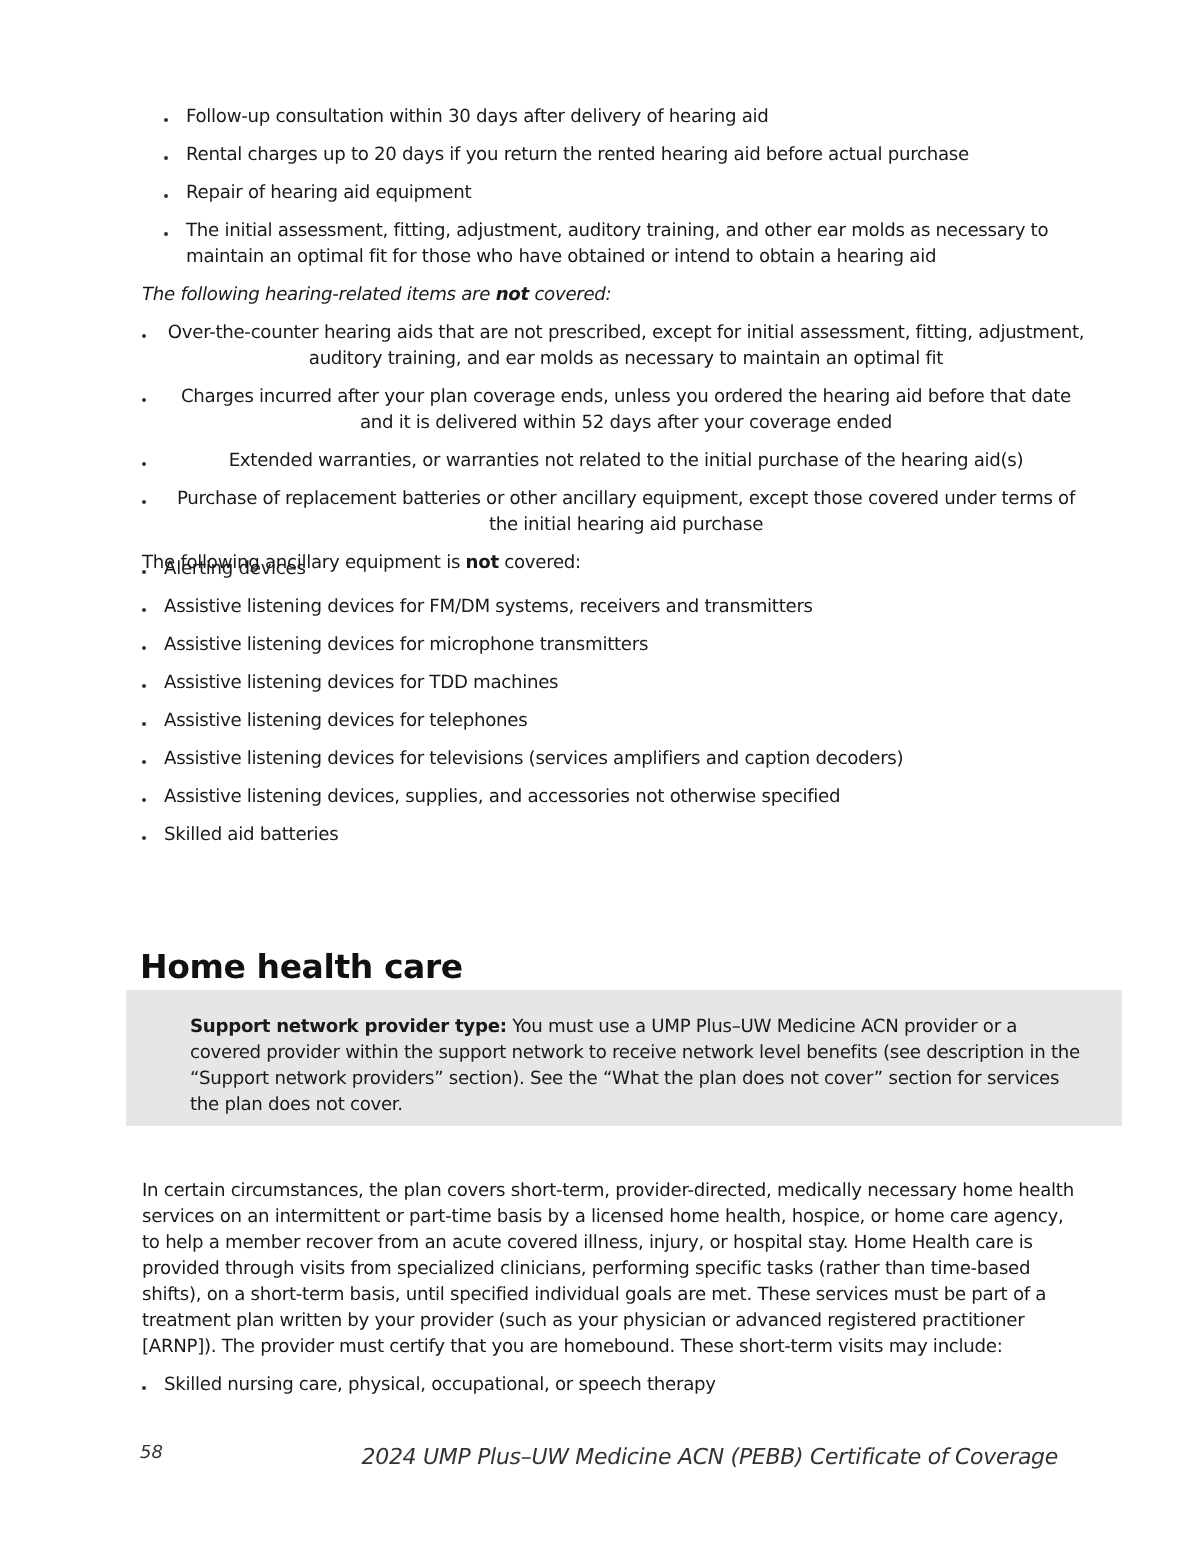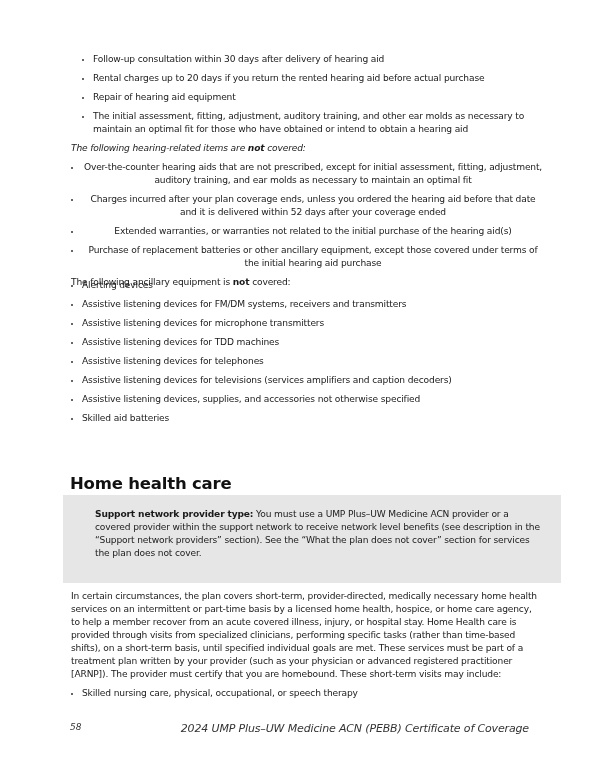--- a/index.html
+++ b/index.html
@@ -63,21 +63,21 @@
       font-size: 16.5px;
       font-weight: bold;
       color: #111;
       letter-spacing: -0.2px;
     }
     .note-box {
       position: absolute;
       left: 63px;
       top: 495px;
       width: 498px;
-      height: 88px;
+      height: 68px;
       background: #e6e6e6;
     }
     .note-text {
       position: absolute;
       left: 32px;
       top: 13px;
       width: 445px;
       font-size: 9.1px;
       line-height: 13px;
       letter-spacing: -0.15px;

